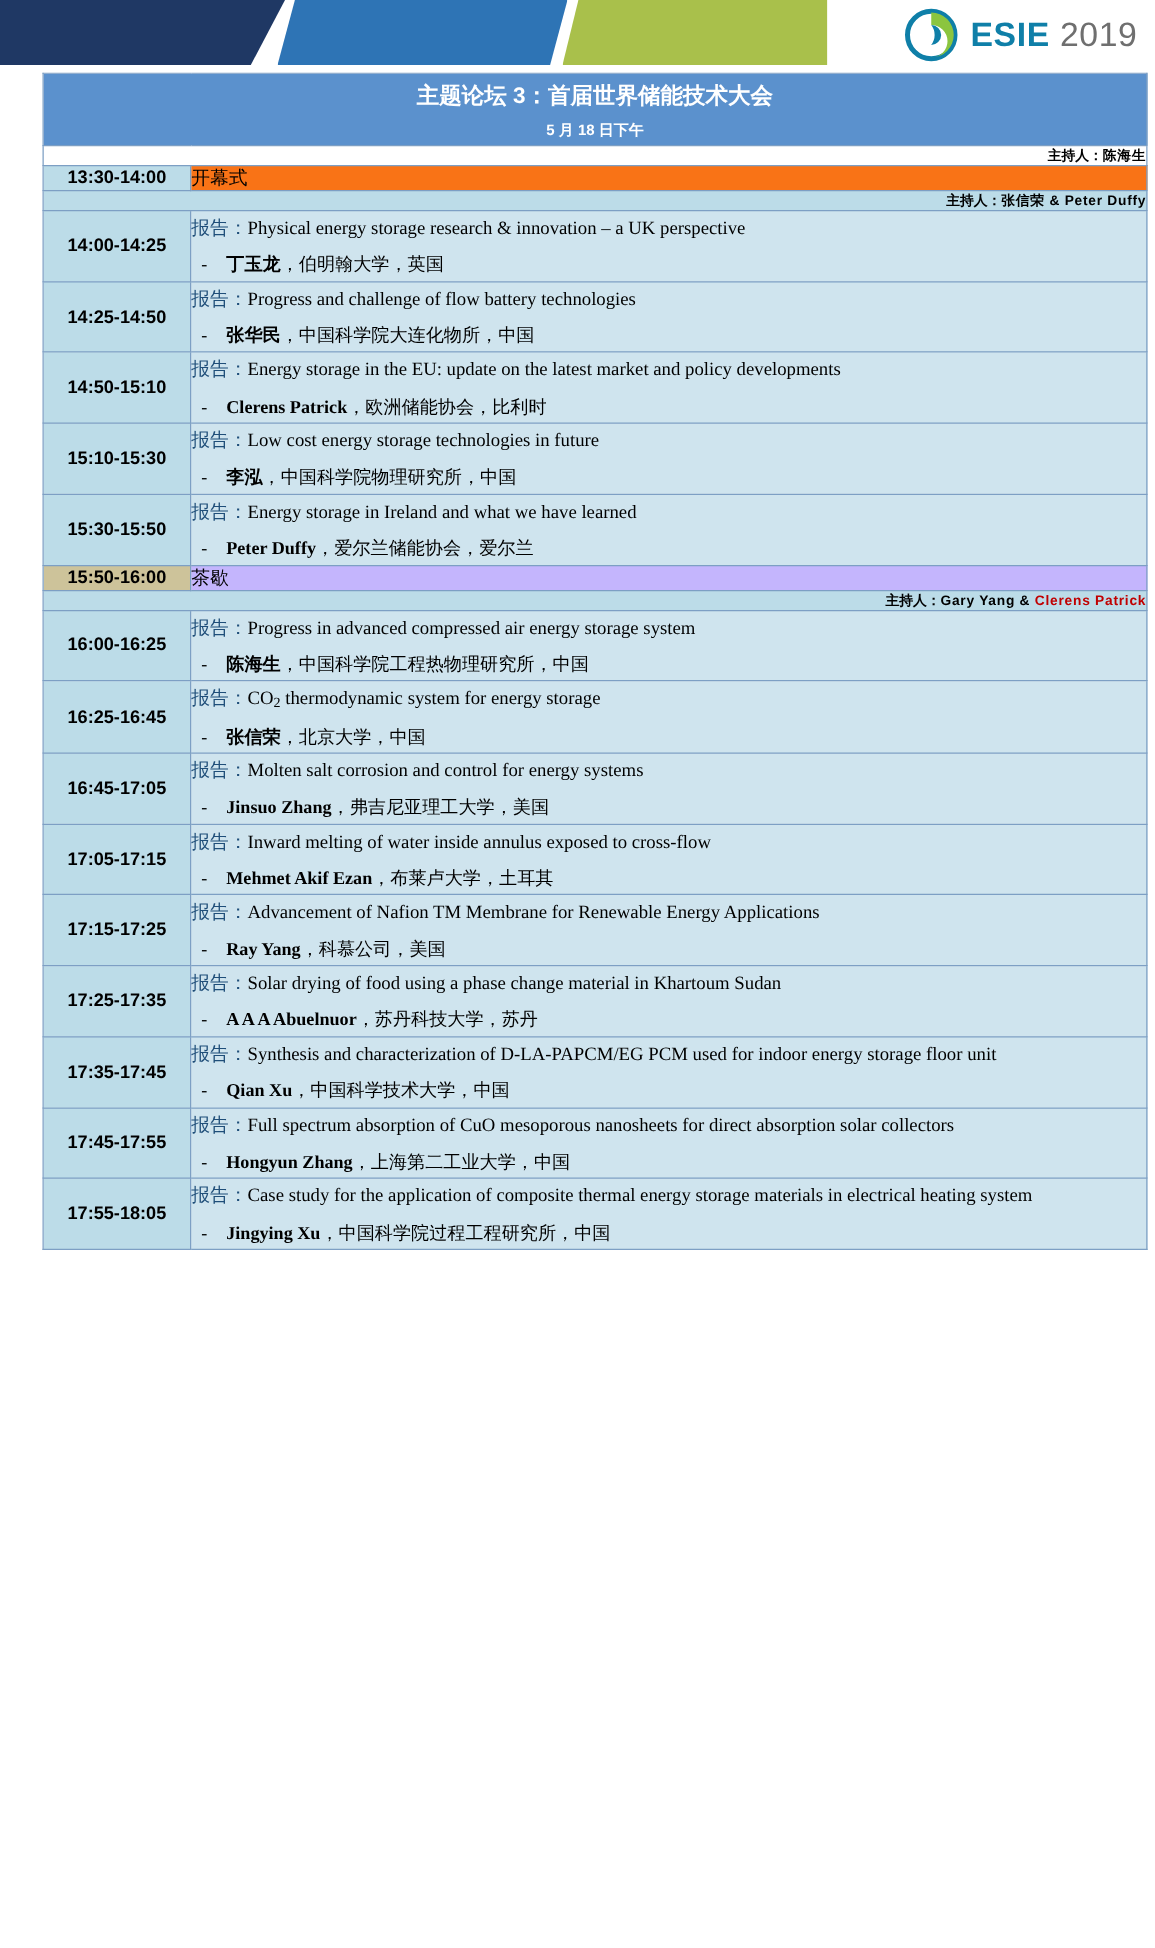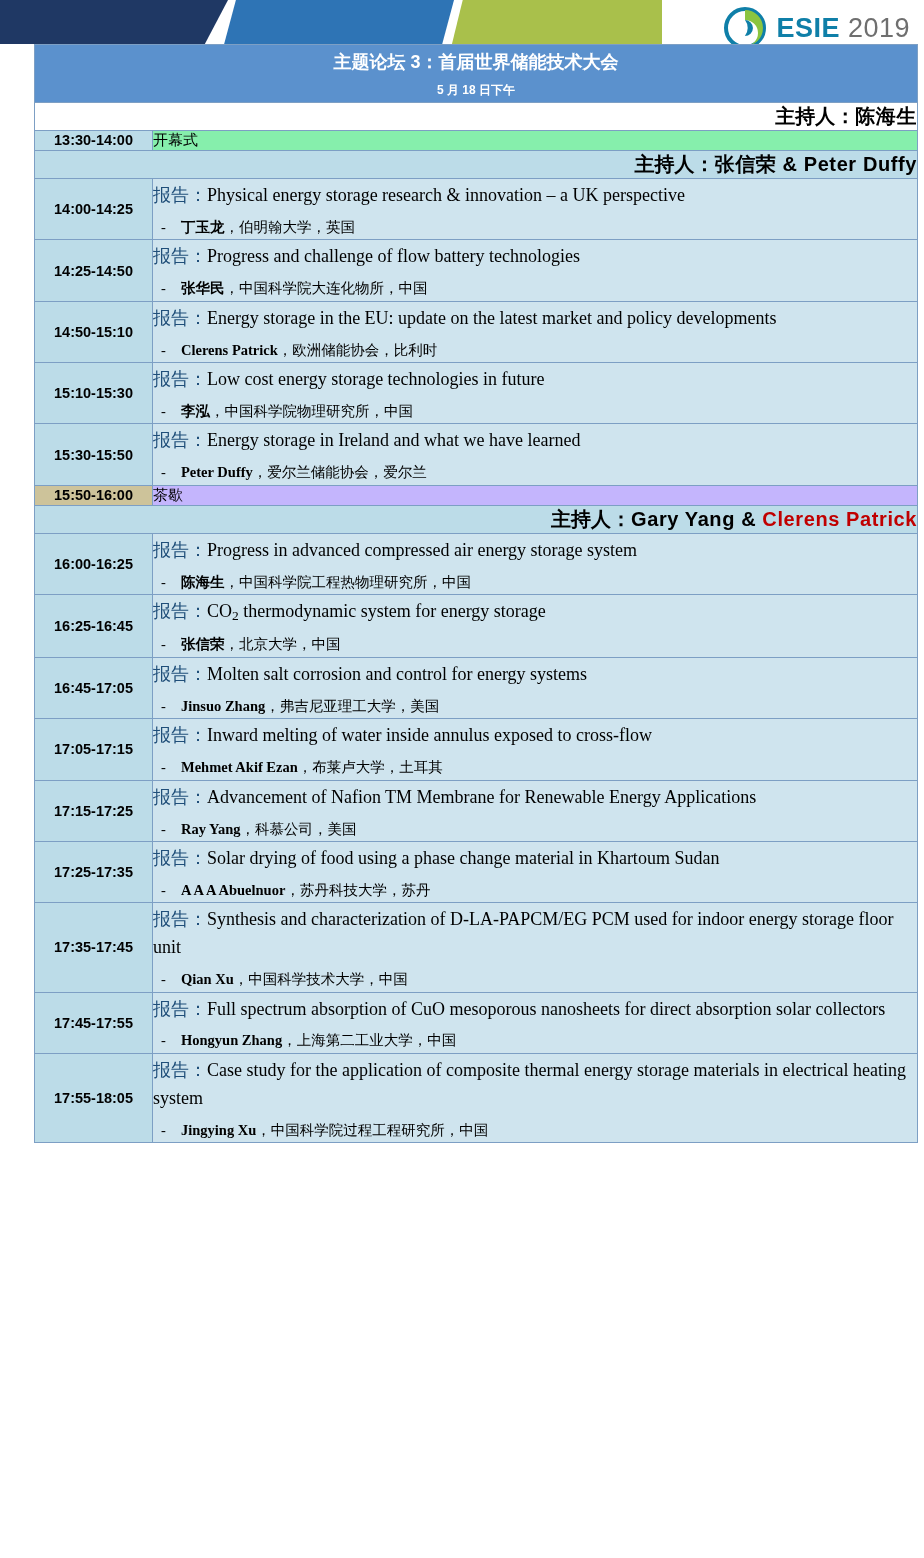--- a/index.html
+++ b/index.html
@@ -12,21 +12,21 @@
     height: 1558px;
     font-family: "Liberation Serif", serif;
     color: #000;
     position: relative;
     overflow: hidden;
   }
 
   
   .banner {
     position: relative;
-    height: 44px;
+    height: 58px;
     width: 924px;
     overflow: hidden;
     background: #ffffff;
   }
   .band {
     position: absolute;
     top: 0;
     height: 52px;
   }
   .band-dark {
@@ -92,52 +92,52 @@
     padding: 12px 4px 14px 4px;
     line-height: 1.9;
     font-size: 18px;
   }
   .title-line2 { font-size: 12px; }
 
   .chair-row {
     background: #ffffff;
     text-align: right;
     padding: 10px 12px 10px 0;
-    font-size: 20px;
+    font-size: 11px;
     font-family: "Liberation Sans", sans-serif;
     font-weight: bold;
   }
   .chair-row.tinted { background: #bcdce8; }
   .chair-label { font-weight: bold; }
   .chair-names { font-weight: bold; letter-spacing: 0.6px; }
   .chair-red { color: #c00000; }
 
   .time-cell {
     background: #bcdce8;
     text-align: center;
     font-family: "Liberation Sans", sans-serif;
     font-weight: bold;
     font-size: 14.5px;
     padding: 6px 2px;
   }
   .time-cell.tan { background: #cdc39a; }
 
   .plain-cell {
-    background: #86efac;
+    background: #f97316;
     padding: 9px 0 9px 14px;
     font-size: 15px;
   }
   .plain-cell.tan { background: #c4b5fd; }
 
   .talk-cell {
     background: #cfe4ee;
     padding: 8px 0 10px 14px;
   }
   .talk-line {
-    font-size: 18px;
+    font-size: 15px;
     line-height: 1.55;
     padding: 3px 0;
   }
   .talk-label { color: #1f4e79; }
   .speaker-line {
     font-size: 14.5px;
     line-height: 1.55;
     padding: 3px 0 1px 28px;
     position: relative;
   }

